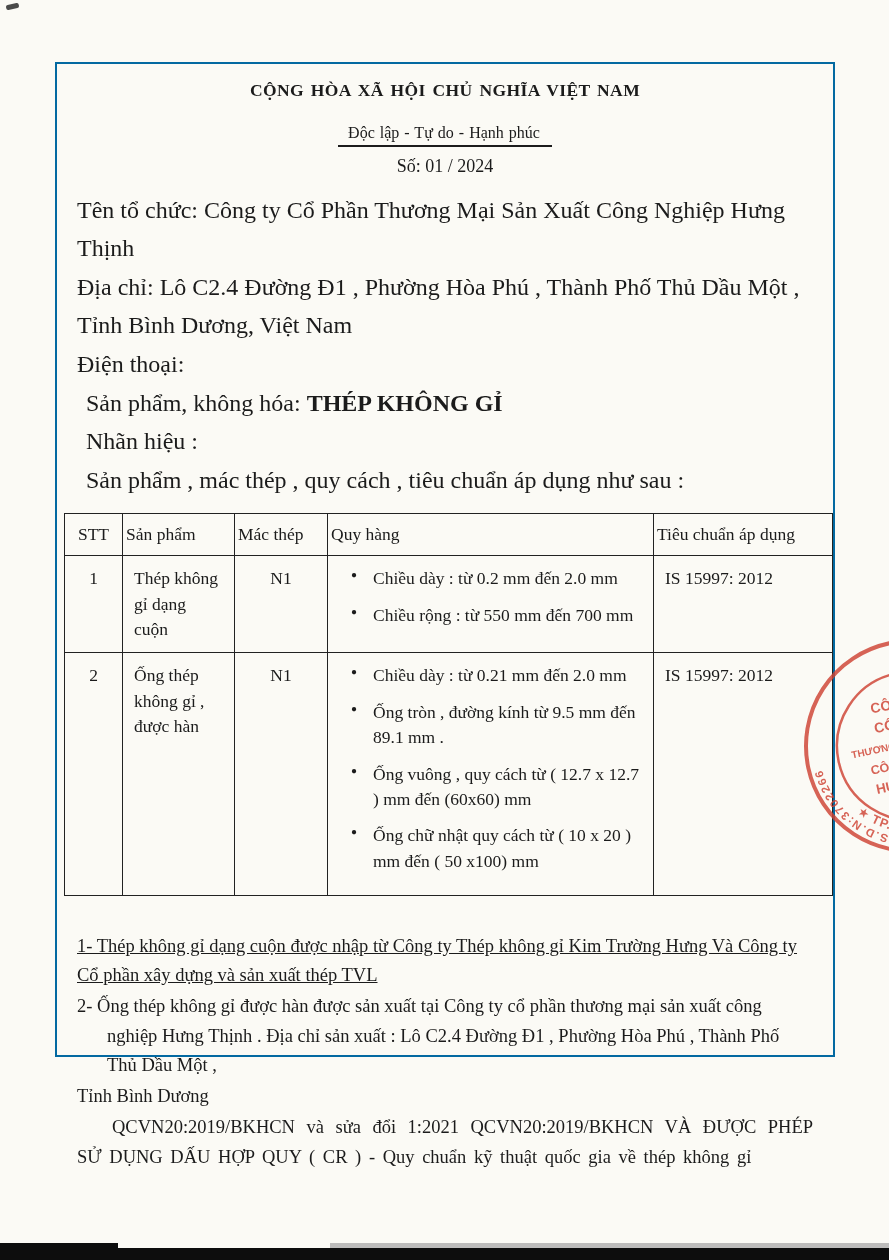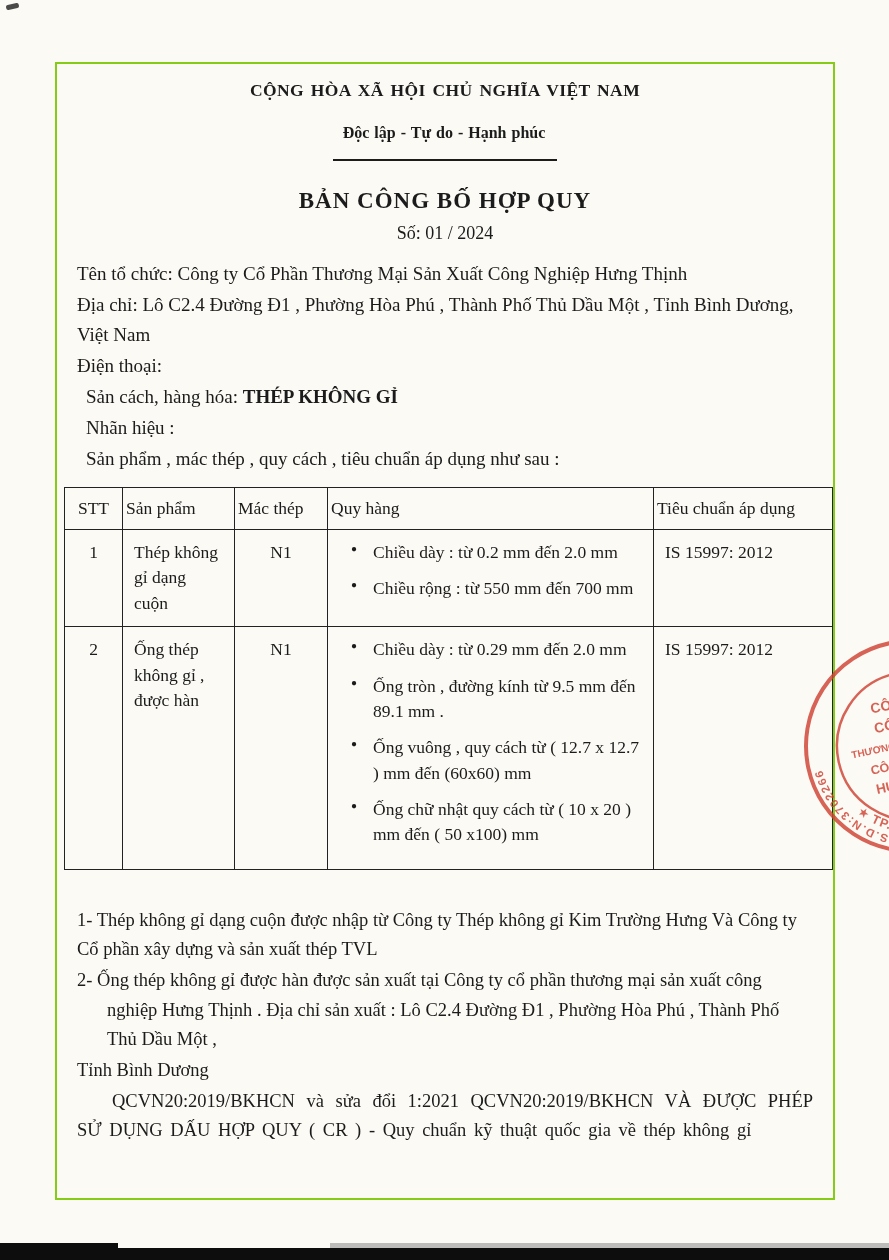--- a/index.html
+++ b/index.html
@@ -3,54 +3,54 @@
 <meta charset="utf-8">
 <style>
   html,body{margin:0;padding:0;}
   body{
     width:889px;height:1260px;position:relative;overflow:hidden;
     background:#fbfaf5;
     font-family:"Liberation Serif","DejaVu Serif",serif;
     color:#1b1b1b;
   }
   .frame{
-    position:absolute;left:55px;top:62px;width:780px;height:1138px;
-    border:2px solid #84cc16;box-sizing:border-box;
+    position:absolute;left:55px;top:62px;width:780px;height:995px;
+    border:2px solid #0369a1;box-sizing:border-box;
     padding:10px 20px 0 20px;
   }
   
   .gov-header{text-align:center;margin-top:6px;}
   .national{font-size:17.5px;font-weight:bold;letter-spacing:.4px;word-spacing:2px;}
-  .motto{display:inline-block;font-size:16px;font-weight:bold;margin-top:5px;
-         padding:0 12px 17px 10px;border-bottom:2px solid #1c1c1c;word-spacing:1px;}
+  .motto{display:inline-block;font-size:16px;font-weight:normal;margin-top:5px;
+         padding:0 12px 3px 10px;border-bottom:2px solid #1c1c1c;word-spacing:1px;}
   .doc-title{text-align:center;margin-top:27px;font-size:23px;font-weight:bold;letter-spacing:1px;}
   .doc-number{text-align:center;margin-top:9px;font-size:18px;}
   
-  .info{margin-top:15px;font-size:19px;line-height:1.58;}
+  .info{margin-top:15px;font-size:24px;line-height:1.58;}
   .info p{margin:1px 0;}
   .indent-sm{margin-left:9px !important;}
   .bold{font-weight:bold;}
   
   table.spec-table{
     table-layout:fixed;border-collapse:collapse;width:768px;margin-left:-13px;
     margin-top:13px;font-size:17.5px;
   }
   .spec-table th,.spec-table td{border:1.5px solid #222;box-sizing:border-box;}
   .spec-table th{font-weight:normal;text-align:left;padding:8px 3px;height:42px;vertical-align:middle;}
   .spec-table td{vertical-align:top;padding:10px 11px;line-height:1.45;}
   .spec-table th.c,.spec-table td.c{text-align:center;}
   tr.row-1{height:96px;}
   tr.row-2{height:240px;}
   ul.specs{list-style:none;margin:0;padding:0 0 0 10px;}
   ul.specs li{position:relative;padding-left:24px;margin-bottom:11px;}
   ul.specs li::before{content:"●";position:absolute;left:2px;top:2px;font-size:10px;}
   
   .notes{margin-top:36px;font-size:18.5px;line-height:1.58;}
   .notes p{margin:2px 0;}
-  .note-1{margin-left:22px;}
+  .note-1{margin-left:22px;text-decoration:underline;}
   .note-2{margin-left:22px;padding-left:30px;text-indent:-30px;}
   .note-final{margin-left:-13px;margin-right:-16px;text-indent:35px;text-align:justify;word-spacing:3px;}
   
   .stamp{position:absolute;left:801px;top:636px;width:220px;height:220px;
          transform:rotate(-12deg);opacity:.82;pointer-events:none;}
   .stamp text{font-family:"Liberation Sans","DejaVu Sans",sans-serif;}
   
   .speck{position:absolute;left:6px;top:4px;width:13px;height:5px;background:#2a2a2a;
          border-radius:2px;transform:rotate(-12deg);opacity:.85;}
   .scan-bar-gray{position:absolute;left:330px;right:0;bottom:12px;height:5px;background:#9b9b9b;opacity:.65;}
@@ -62,28 +62,27 @@
 
 <div class="speck"></div>
 
 <div class="frame">
 
   <div class="gov-header">
     <div class="national">CỘNG HÒA XÃ HỘI CHỦ NGHĨA VIỆT NAM</div><br>
     <span class="motto">Độc lập - Tự do - Hạnh phúc</span>
   </div>
 
-  <div class="doc-title">BẢN CÔNG BỐ HỢP QUY</div>
   <div class="doc-number">Số: 01 / 2024</div>
 
   <div class="info">
     <p>Tên tổ chức: Công ty Cổ Phần Thương Mại Sản Xuất Công Nghiệp Hưng Thịnh</p>
     <p>Địa chỉ: Lô C2.4 Đường Đ1 , Phường Hòa Phú , Thành Phố Thủ Dầu Một , Tỉnh Bình Dương, Việt Nam</p>
     <p>Điện thoại:</p>
-    <p class="indent-sm"><span>Sản cách, hàng hóa: </span><span class="bold">THÉP KHÔNG GỈ</span></p>
+    <p class="indent-sm"><span>Sản phẩm, không hóa: </span><span class="bold">THÉP KHÔNG GỈ</span></p>
     <p class="indent-sm">Nhãn hiệu :</p>
     <p class="indent-sm">Sản phẩm , mác thép , quy cách , tiêu chuẩn áp dụng như sau :</p>
   </div>
 
   <table class="spec-table">
     <colgroup>
       <col style="width:58px">
         <col style="width:112px">
         <col style="width:93px">
         <col style="width:326px">
@@ -110,21 +109,21 @@
           </ul>
         </td>
         <td>IS 15997: 2012</td>
       </tr>
       <tr class="row-2">
         <td class="c">2</td>
         <td>Ống thép không gỉ , được hàn</td>
         <td class="c">N1</td>
         <td>
           <ul class="specs">
-            <li>Chiều dày : từ 0.29 mm đến 2.0 mm</li>
+            <li>Chiều dày : từ 0.21 mm đến 2.0 mm</li>
             <li>Ống tròn , đường kính từ 9.5 mm đến 89.1 mm .</li>
             <li>Ống vuông , quy cách từ ( 12.7 x 12.7 ) mm đến (60x60) mm</li>
             <li>Ống chữ nhật quy cách từ ( 10 x 20 ) mm đến ( 50 x100) mm</li>
           </ul>
         </td>
         <td>IS 15997: 2012</td>
       </tr>
     </tbody>
   </table>
 

